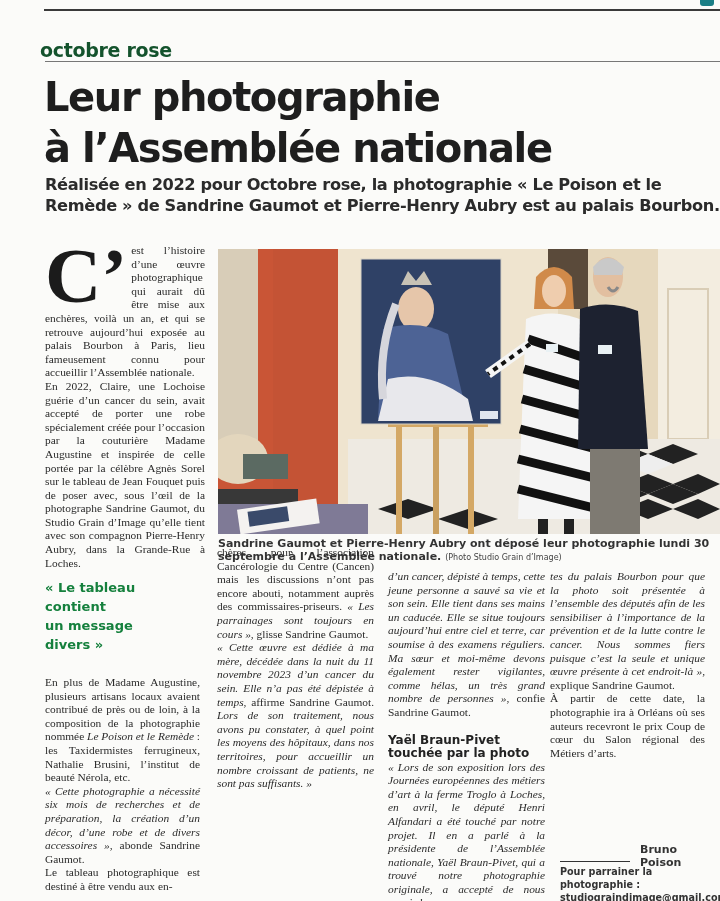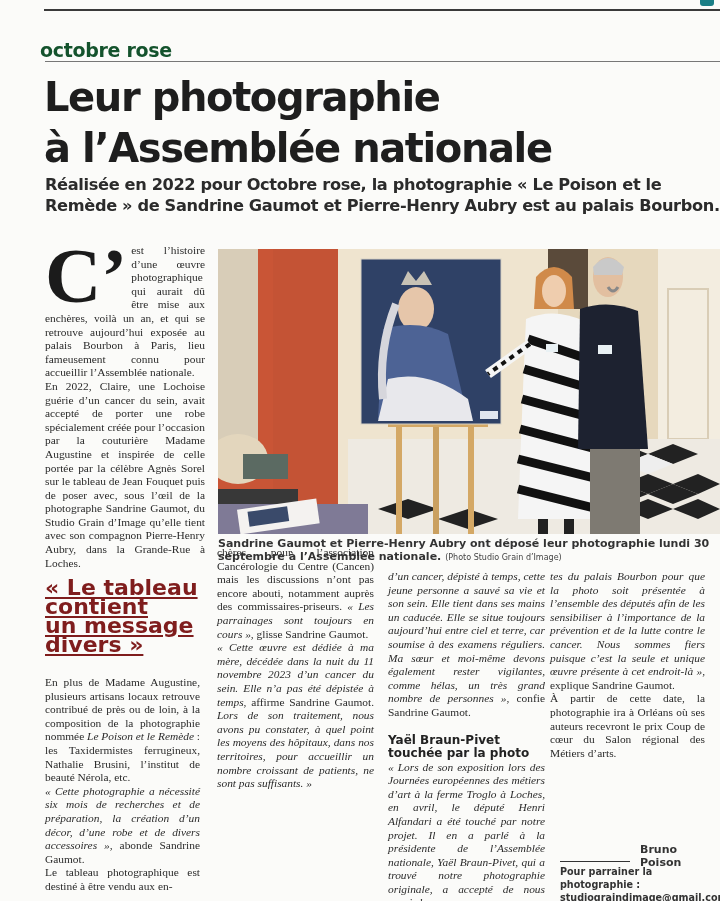--- a/index.html
+++ b/index.html
@@ -13,21 +13,21 @@
   .kickerline{left:45px;top:61px;width:675px;height:1px;background:#777;}
   .title{left:44px;top:72px;font-size:40px;font-weight:bold;line-height:51px;color:#1e1e1e;letter-spacing:-1.4px;}
   .standfirst{left:45px;top:174px;width:675px;font-size:16.2px;font-weight:bold;line-height:21px;color:#2b2b2b;letter-spacing:-0.35px;}
   .col{font-size:11.4px;line-height:13.6px;text-align:justify;color:#2a2a2a;}
   .col p{margin:0;}
   .col .it{font-style:italic;}
   .dropcap{float:left;font-size:78px;line-height:60px;font-weight:bold;margin:2px 4px 0 0;color:#1b1b1b;}
   .photo{left:218px;top:249px;width:502px;height:285px;overflow:hidden;background:#d9cbb1;}
   .caption{left:218px;top:537px;width:500px;font-size:11px;font-weight:bold;line-height:13px;color:#333;}
   .caption .credit{font-weight:normal;font-size:8px;color:#444;}
-  .pull{left:45px;top:578px;font-size:22px;font-weight:bold;line-height:19px;color:#7f1d1d;text-decoration:underline;}
+  .pull{left:45px;top:578px;font-size:13px;font-weight:bold;line-height:19px;color:#15803d;}
   .subhead{font-size:12px;font-weight:bold;line-height:13.5px;color:#222;}
   .author{left:640px;top:843px;font-size:11px;font-weight:bold;color:#333;}
   .sepline{left:560px;top:861px;width:70px;height:1px;background:#333;}
   .contact{left:560px;top:865px;font-size:9.6px;font-weight:bold;line-height:13px;color:#333;}
 </style>
 </head>
 <body>
 
 <div class="abs topline"></div>
 <div class="abs corner"></div>
@@ -122,21 +122,21 @@
 </div>
 
 <div class="abs pull sans">
   <div>« Le tableau</div>
   <div>contient</div>
   <div>un message</div>
   <div>divers »</div>
 </div>
 
 <div class="abs col serif" style="left:45px;top:676px;width:155px;">
-  <p><span>En plus de Madame Augustine, plusieurs artisans locaux retrouve contribué de près ou de loin, à la composition de la photographie nommée </span><span class="it">Le Poison et le Remède</span><span> : les Taxidermistes ferrugineux, Nathalie Brusini, l’institut de beauté Nérola, etc.</span></p>
+  <p><span>En plus de Madame Augustine, plusieurs artisans locaux avaient contribué de près ou de loin, à la composition de la photographie nommée </span><span class="it">Le Poison et le Remède</span><span> : les Taxidermistes ferrugineux, Nathalie Brusini, l’institut de beauté Nérola, etc.</span></p>
   <p><span class="it">« Cette photographie a nécessité six mois de recherches et de préparation, la création d’un décor, d’une robe et de divers accessoires »</span><span>, abonde Sandrine Gaumot.</span></p>
   <p>Le tableau photographique est destiné à être vendu aux en-</p>
 </div>
 
 <div class="abs col serif" style="left:217px;top:546px;width:157px;">
   <p><span>chères pour l’association Cancérologie du Centre (Cancen) mais les discussions n’ont pas encore abouti, notamment auprès des commissaires-priseurs. </span><span class="it">« Les parrainages sont toujours en cours »</span><span>, glisse Sandrine Gaumot.</span></p>
   <p><span class="it">« Cette œuvre est dédiée à ma mère, décédée dans la nuit du 11 novembre 2023 d’un cancer du sein. Elle n’a pas été dépistée à temps</span><span>, affirme Sandrine Gaumot. </span><span class="it">Lors de son traitement, nous avons pu constater, à quel point les moyens des hôpitaux, dans nos territoires, pour accueillir un nombre croissant de patients, ne sont pas suffisants. »</span></p>
 </div>
 
 <div class="abs col serif" style="left:388px;top:570px;width:157px;">

